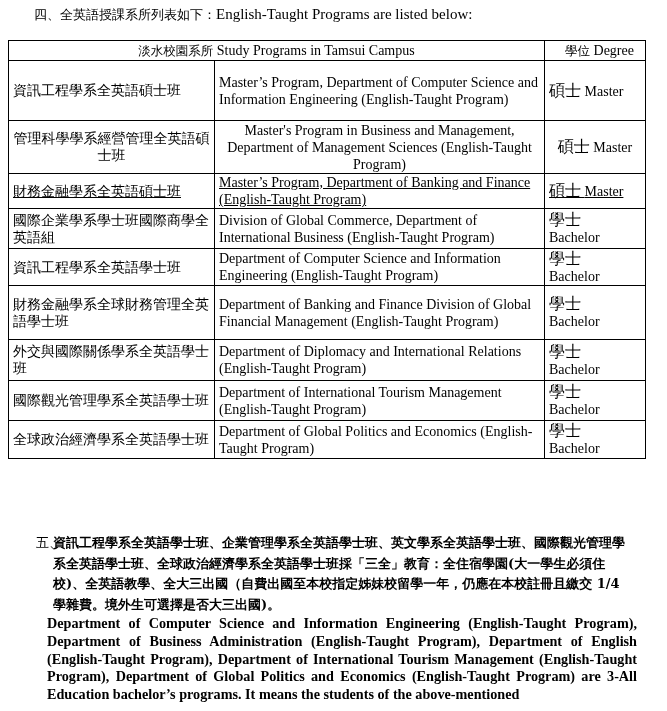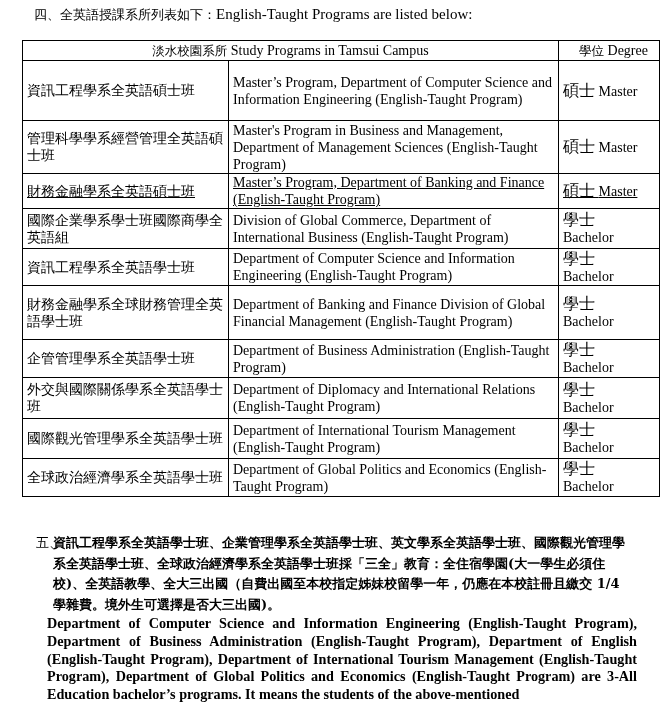--- a/index.html
+++ b/index.html
@@ -1,20 +1,20 @@
 <!DOCTYPE html>
 <html><head>
 <meta charset="utf-8">
 <style>
   html, body { margin:0; padding:0; background:#ffffff; }
   body { width:667px; height:711px; overflow:hidden; position:relative; color:#000;
          font-family:"Liberation Serif","DejaVu Serif",serif; }
   .intro { position:absolute; left:34px; top:6px; font-size:15px; line-height:16px; white-space:nowrap; }
   .intro .cjk { font-family:"DejaVu Serif",serif; font-size:13px; }
-  table.prog { position:absolute; left:22px; top:40px; width:637px; border-collapse:collapse; table-layout:fixed; }
+  table.prog { position:absolute; left:8px; top:40px; width:637px; border-collapse:collapse; table-layout:fixed; }
   table.prog td, table.prog th { border:1px solid #000; padding:0 4px; font-weight:normal; vertical-align:middle;
          font-size:14px; line-height:17px; }
   table.prog th { height:19px; text-align:center; }
   td.zh { font-family:"DejaVu Serif",serif; font-size:12.5px; line-height:20px; padding-left:6px; }
   td.en { padding-left:5px; }
   td.deg { padding-left:6px; line-height:18px; }
   .deg .zh2 { font-family:"DejaVu Serif",serif; font-size:16px; }
   .sec5 { position:absolute; left:36px; top:533px; width:600px; font-weight:bold; font-family:"DejaVu Serif",serif;
           font-size:13px; line-height:20.5px; }
   .sec5 .num { position:absolute; left:0; top:0; font-weight:normal; }
@@ -40,21 +40,21 @@
       <th colspan="2"><span class="zh2" style="font-family:'DejaVu Serif',serif;font-size:12.5px">淡水校園系所</span> <span>Study Programs in Tamsui Campus</span></th>
       <th style="text-align:left;padding-left:20px"><span style="font-family:'DejaVu Serif',serif;font-size:12.5px">學位</span> <span>Degree</span></th>
     </tr>
   </thead>
   <tbody id="rows">
       <tr style="height: 60px;">
         <td class="zh">資訊工程學系全英語碩士班</td>
         <td class="en">Master’s Program, Department of Computer Science and Information Engineering (English-Taught Program)</td>
         <td class="deg"><span class="zh2">碩士</span> <span>Master</span></td>
       </tr>
-      <tr style="height: 53px;">
+      <tr style="height: 53px; text-align: center;">
         <td class="zh">管理科學學系經營管理全英語碩士班</td>
         <td class="en">Master's Program in Business and Management, Department of Management Sciences (English-Taught Program)</td>
         <td class="deg"><span class="zh2">碩士</span> <span>Master</span></td>
       </tr>
       <tr style="height: 33px; text-decoration: underline;">
         <td class="zh">財務金融學系全英語碩士班</td>
         <td class="en">Master’s Program, Department of Banking and Finance (English-Taught Program)</td>
         <td class="deg"><span class="zh2">碩士</span> <span>Master</span></td>
       </tr>
       <tr style="height: 40px;">
@@ -63,25 +63,20 @@
         <td class="deg"><span class="zh2">學士</span><br><span>Bachelor</span></td>
       </tr>
       <tr style="height: 37px;">
         <td class="zh">資訊工程學系全英語學士班</td>
         <td class="en">Department of Computer Science and Information Engineering (English-Taught Program)</td>
         <td class="deg"><span class="zh2">學士</span><br><span>Bachelor</span></td>
       </tr>
       <tr style="height: 54px;">
         <td class="zh">財務金融學系全球財務管理全英語學士班</td>
         <td class="en">Department of Banking and Finance Division of Global Financial Management (English-Taught Program)</td>
-        <td class="deg"><span class="zh2">學士</span><br><span>Bachelor</span></td>
-      </tr>
-      <tr style="height: 38px;">
-        <td class="zh">企管管理學系全英語學士班</td>
-        <td class="en">Department of Business Administration (English-Taught Program)</td>
         <td class="deg"><span class="zh2">學士</span><br><span>Bachelor</span></td>
       </tr>
       <tr style="height: 41px;">
         <td class="zh">外交與國際關係學系全英語學士班</td>
         <td class="en">Department of Diplomacy and International Relations (English-Taught Program)</td>
         <td class="deg"><span class="zh2">學士</span><br><span>Bachelor</span></td>
       </tr>
       <tr style="height: 40px;">
         <td class="zh">國際觀光管理學系全英語學士班</td>
         <td class="en">Department of International Tourism Management (English-Taught Program)</td>

